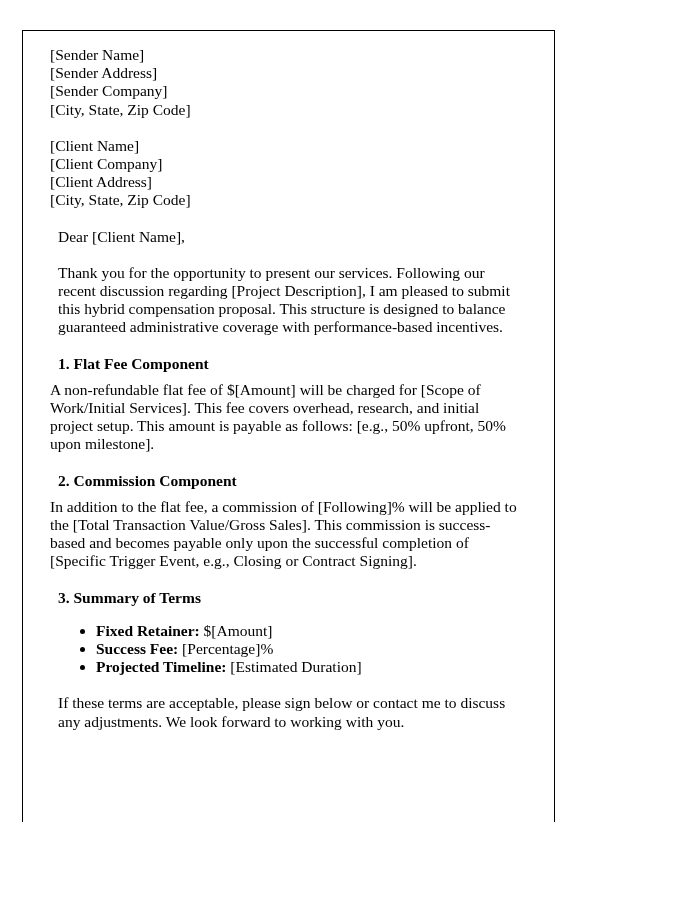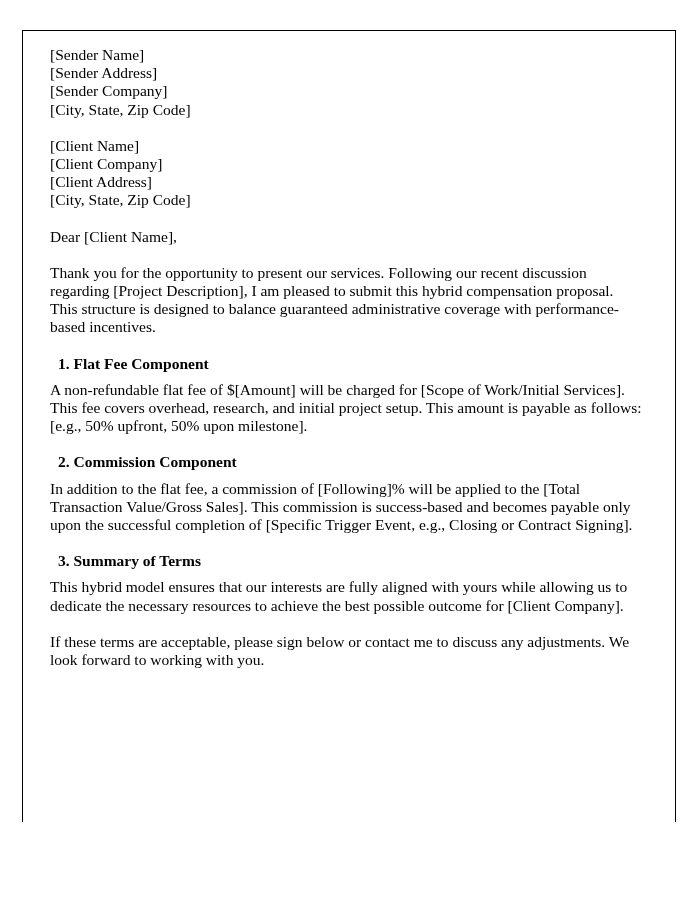--- a/index.html
+++ b/index.html
@@ -7,35 +7,35 @@
     padding: 0;
     background: #ffffff;
     width: 700px;
     height: 900px;
     overflow: hidden;
   }
   .page {
     position: absolute;
     left: 22px;
     top: 30px;
-    width: 654px;
+    width: 533px;
     height: 792px;
     box-sizing: border-box;
     border: 1px solid #000000;
     border-bottom: none;
     padding: 15px 32px 0 27px;
     font-family: "Liberation Serif", "DejaVu Serif", serif;
     font-size: 15.5px;
     line-height: 18.2px;
     color: #000000;
     overflow: hidden;
     background: #ffffff;
   }
   .block { margin: 0 0 18px 0; }
-  p { margin: 0 0 18px 0; }
+  p { margin: 0 0 18px 8px; }
   .bold { font-weight: bold; }
   .subject { font-weight: bold; margin: 0 0 18px 0; }
   .section-heading { font-weight: bold; margin: 8px; }
   .section-body { margin: 0 0 18px 0; }
   ul.summary-list {
     margin: 15px 0 18px 0;
     padding-left: 46px;
     list-style-type: disc;
   }
   ul.summary-list li { margin: 0; }
@@ -64,18 +64,31 @@
 
   <p>Thank you for the opportunity to present our services. Following our recent discussion regarding [Project Description], I am pleased to submit this hybrid compensation proposal. This structure is designed to balance guaranteed administrative coverage with performance-based incentives.</p>
 
   <div class="section-heading">1. Flat Fee Component</div>
   <p class="section-body">A non-refundable flat fee of $[Amount] will be charged for [Scope of Work/Initial Services]. This fee covers overhead, research, and initial project setup. This amount is payable as follows: [e.g., 50% upfront, 50% upon milestone].</p>
 
   <div class="section-heading">2. Commission Component</div>
   <p class="section-body">In addition to the flat fee, a commission of [Following]% will be applied to the [Total Transaction Value/Gross Sales]. This commission is success-based and becomes payable only upon the successful completion of [Specific Trigger Event, e.g., Closing or Contract Signing].</p>
 
   <div class="section-heading">3. Summary of Terms</div>
+  <ul class="summary-list">
+    <li>
+      <span class="bold">Fixed Retainer:</span>
+      <span>$[Amount]</span>
+    </li>
+    <li>
+      <span class="bold">Success Fee:</span>
+      <span>[Percentage]%</span>
+    </li>
+    <li>
+      <span class="bold">Projected Timeline:</span>
+      <span>[Estimated Duration]</span>
+    </li>
+  </ul>
 
-  <p>This hybrid model ensures that our interests are fully aligned with yours while allowing us to dedicate the necessary resources to achieve the best possible outcome for [Client Company].</p>
 
   <p>If these terms are acceptable, please sign below or contact me to discuss any adjustments. We look forward to working with you.</p>
 
 </div>
 
 </body></html>

